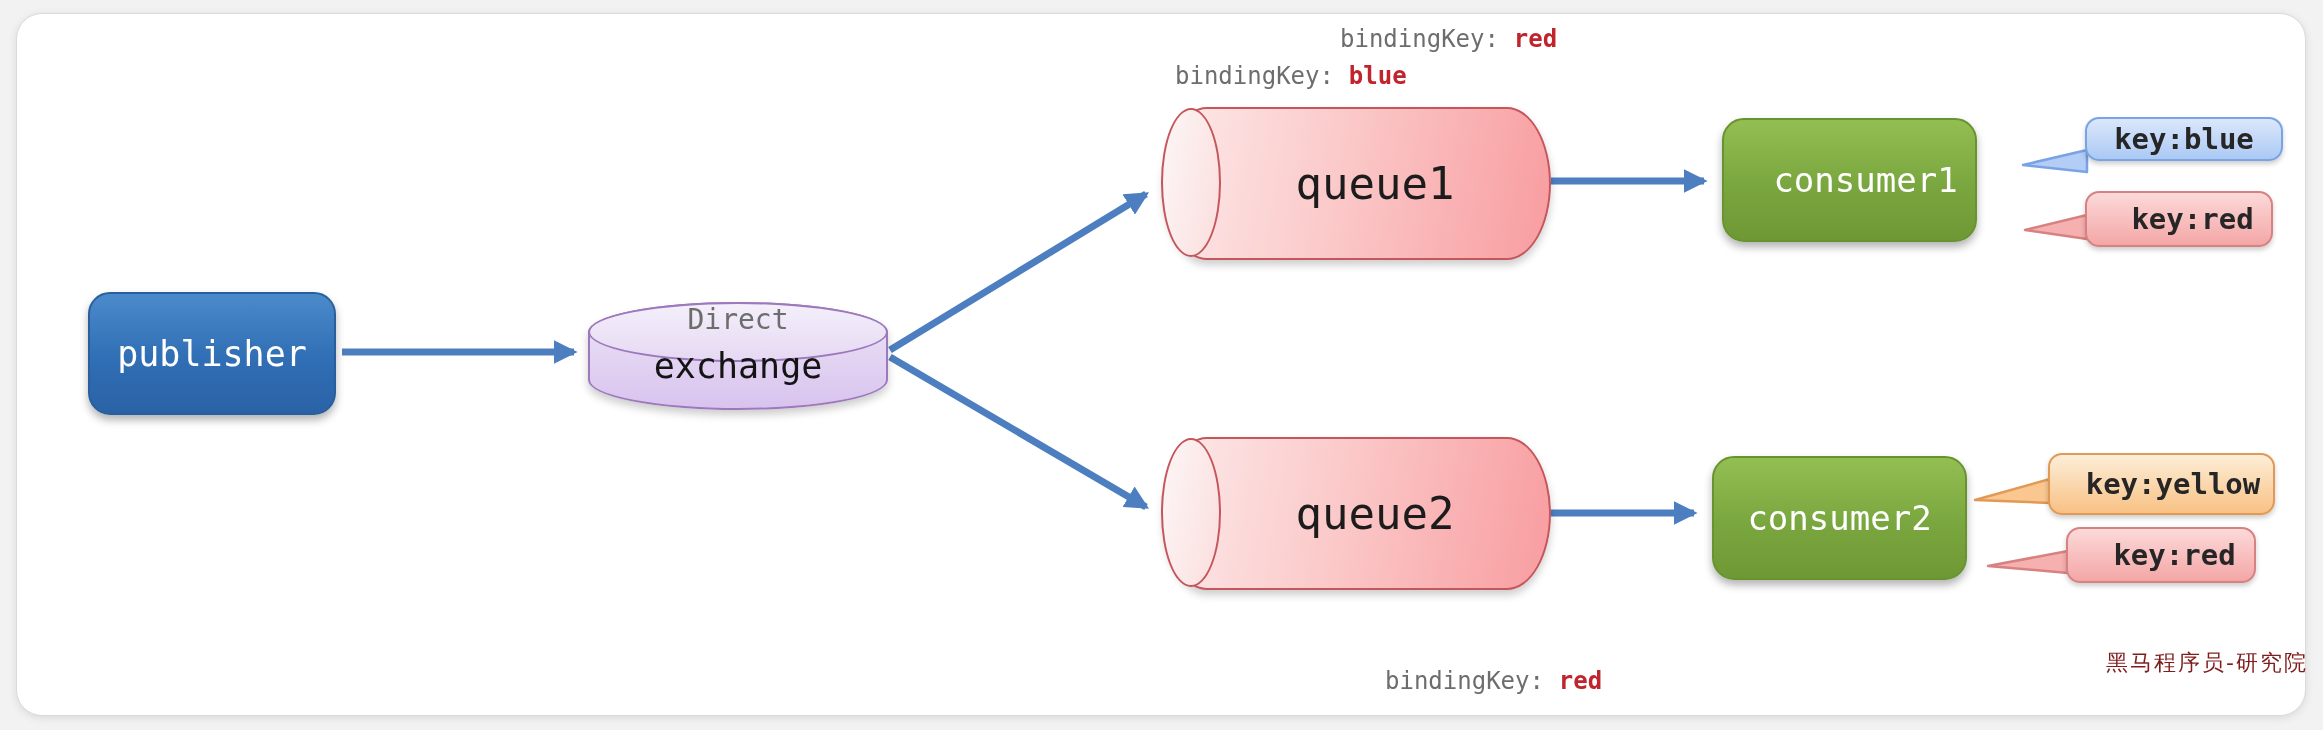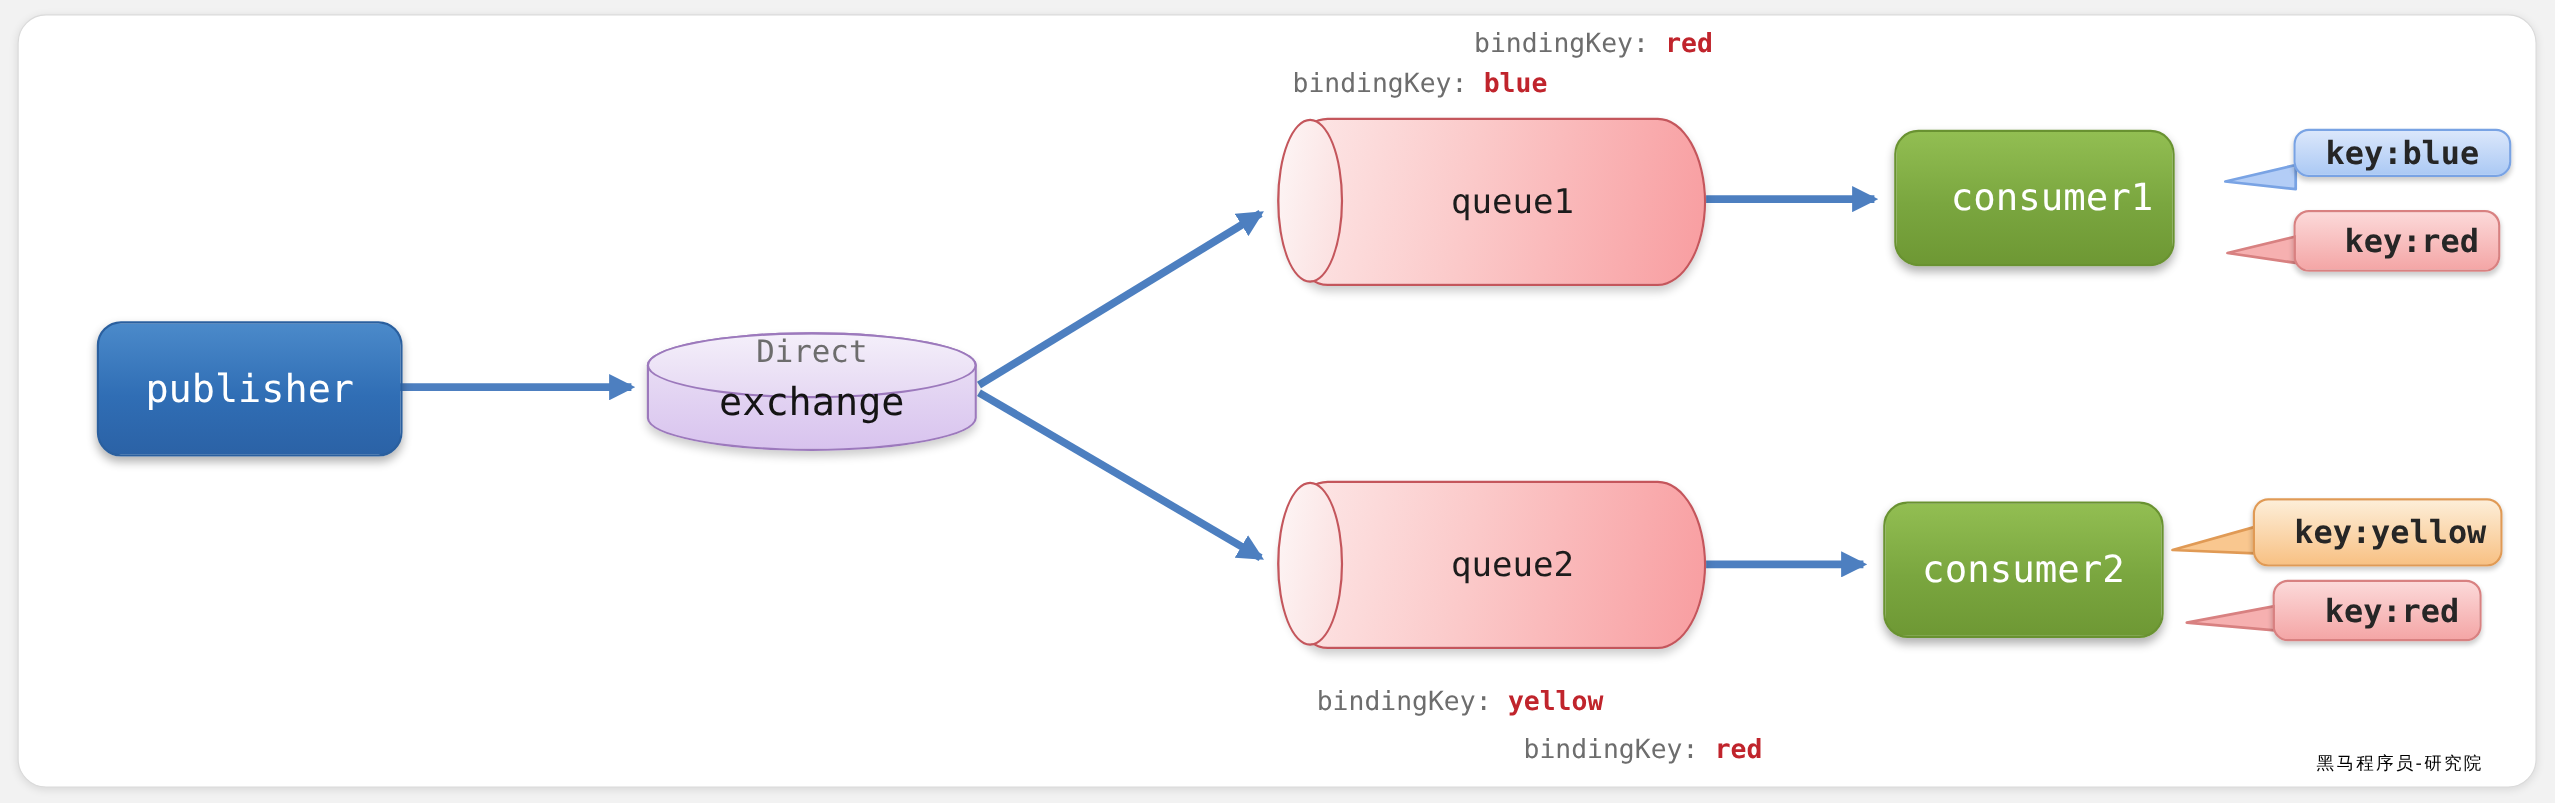--- a/index.html
+++ b/index.html
@@ -17,21 +17,21 @@
   svg.arrows { position:absolute; left:0; top:0; pointer-events:none; }
   svg.arrows line { stroke:#4d7fc0; stroke-width:7; }
 
   
   .rnode {
     position:absolute; display:flex; align-items:center; justify-content:center;
     color:#ffffff; font-size:34px; border-radius:22px;
     box-shadow:0 5px 9px rgba(0,0,0,.30);
   }
   #publisher {
-    left:88px; top:292px; width:278px; height:123px; font-size:35px;
+    left:88px; top:292px; width:248px; height:123px; font-size:35px;
     background:linear-gradient(180deg,#4b8aca 0%,#306eb5 55%,#2b62a6 100%);
     border:2px solid #2a5f9e;
   }
   #consumer1, #consumer2 {
     width:255px; height:124px;
     background:linear-gradient(180deg,#92be52 0%,#7aa63f 55%,#6e9834 100%);
     border:2px solid #699231;
   }
   #consumer1 { left:1722px; top:118px;padding-left:32px; }
   #consumer2 { left:1712px; top:456px; }
@@ -46,21 +46,21 @@
     background:linear-gradient(100deg,#fdeaea 0%,#fbc9c9 45%,#f89da0 100%);
     box-shadow:0 5px 9px rgba(0,0,0,.20);
   }
   .cyl-h-cap {
     position:absolute; left:-2px; top:1px; width:60px; height:149px;
     border:2.5px solid #c4565c; border-radius:50%;
     background:linear-gradient(100deg,#fdf6f6 0%,#fbdede 100%);
   }
   .cyl-h .qlabel {
     position:absolute; inset:0; display:flex; align-items:center; justify-content:center;
-    padding-left:36px; font-size:31px; color:#1c1c1c;
+    padding-left:36px; font-size:44px; color:#1c1c1c;
   }
 
   
   .cyl-v { position:absolute; left:588px; top:302px; width:300px; height:108px; }
   .cyl-v-body {
     position:absolute; inset:0;
     border:2.5px solid #9c79bc; border-radius:50% / 30px;
     background:linear-gradient(180deg,#eee6f7 0%,#d8c3ee 100%);
     box-shadow:0 5px 9px rgba(0,0,0,.20);
   }
@@ -94,22 +94,22 @@
   .bubble.blue   .bubble-body { background:linear-gradient(180deg,#dbe7fb,#abc9f4); border:2.5px solid #79a3e4; }
   .bubble.red    .bubble-body { background:linear-gradient(180deg,#fcd9d9,#f4a6a6); border:2.5px solid #d88181;padding-left:27px; }
   .bubble.yellow .bubble-body { background:linear-gradient(180deg,#fdeed8,#f8c184); border:2.5px solid #e09a55;padding-left:23px; }
   .tail { position:absolute; z-index:0; overflow:visible; }
   .tail polygon { stroke-width:2.5; stroke-linejoin:round; }
   .bubble.blue   .tail polygon { fill:#b3cdf6; stroke:#79a3e4; }
   .bubble.red    .tail polygon { fill:#f6b0b0; stroke:#d88181; }
   .bubble.yellow .tail polygon { fill:#f9c78f; stroke:#e09a55; }
 
   #wm {
-    position:absolute; left:2106px; top:684px;
-    font-size:16px; letter-spacing:2px; color:#000000;
+    position:absolute; left:2106px; top:648px;
+    font-size:22px; letter-spacing:2px; color:#7f1d1d;
     font-family:"DejaVu Sans","Liberation Sans",sans-serif;
   }
 </style>
 </head>
 <body>
 
 <div id="stage">
   <div class="card"></div>
 
   <svg class="arrows" width="2323" height="730" viewBox="0 0 2323 730">
@@ -155,23 +155,20 @@
     <span>consumer2</span>
   </div>
 
   <div class="bk" style="left:1340px;top:25px">
     <span class="p">bindingKey:</span><span class="v">red</span>
   </div>
   <div class="bk" style="left:1175px;top:62px">
     <span class="p">bindingKey:</span><span class="v">blue</span>
   </div>
 
-  <div class="bk" style="left:1197px;top:623px">
-    <span class="p">bindingKey:</span><span class="v">yellow</span>
-  </div>
   <div class="bk" style="left:1385px;top:667px">
     <span class="p">bindingKey:</span><span class="v">red</span>
   </div>
 
   <div class="bubble blue" style="left:2085px;top:117px;width:198px;height:44px">
     <svg class="tail" style="left:-66px;top:30px" width="70" height="30">
       <polygon points="4,18 68,3 68,25"></polygon>
     </svg>
     <div class="bubble-body">key:blue</div>
   </div>

